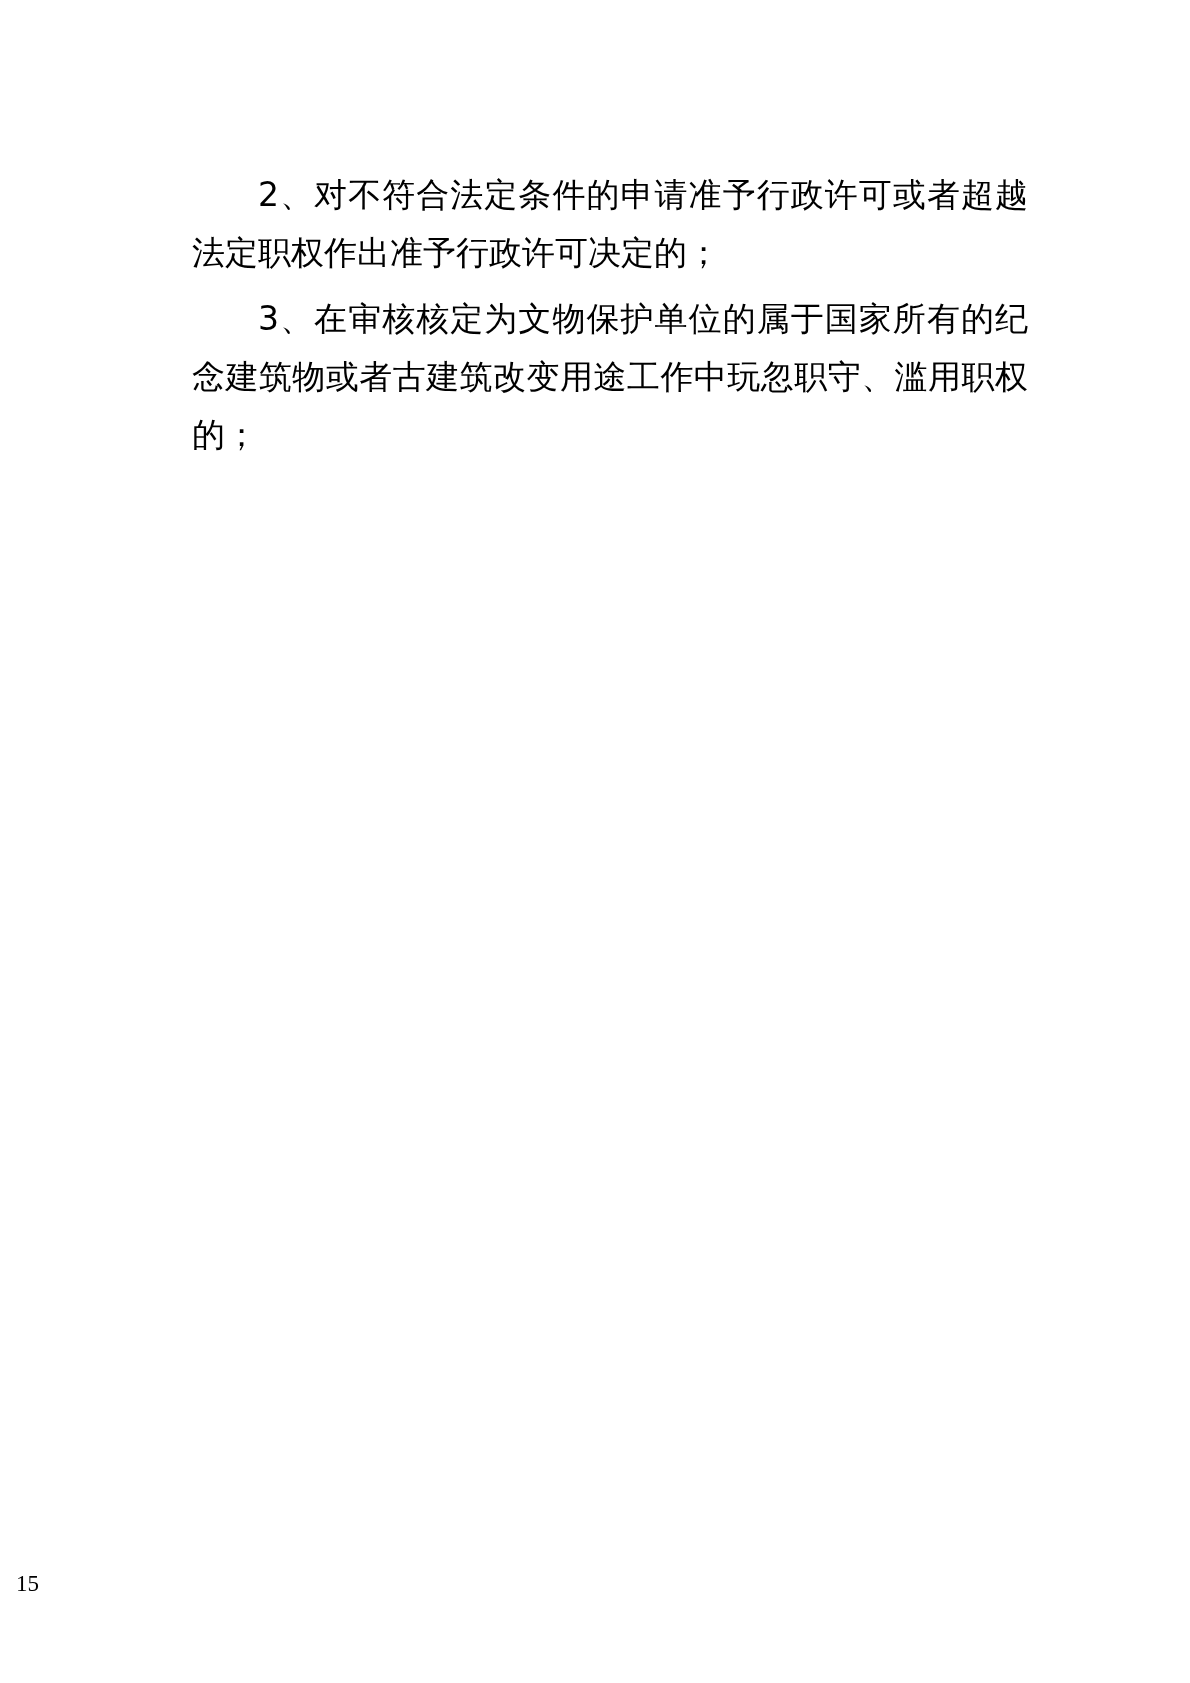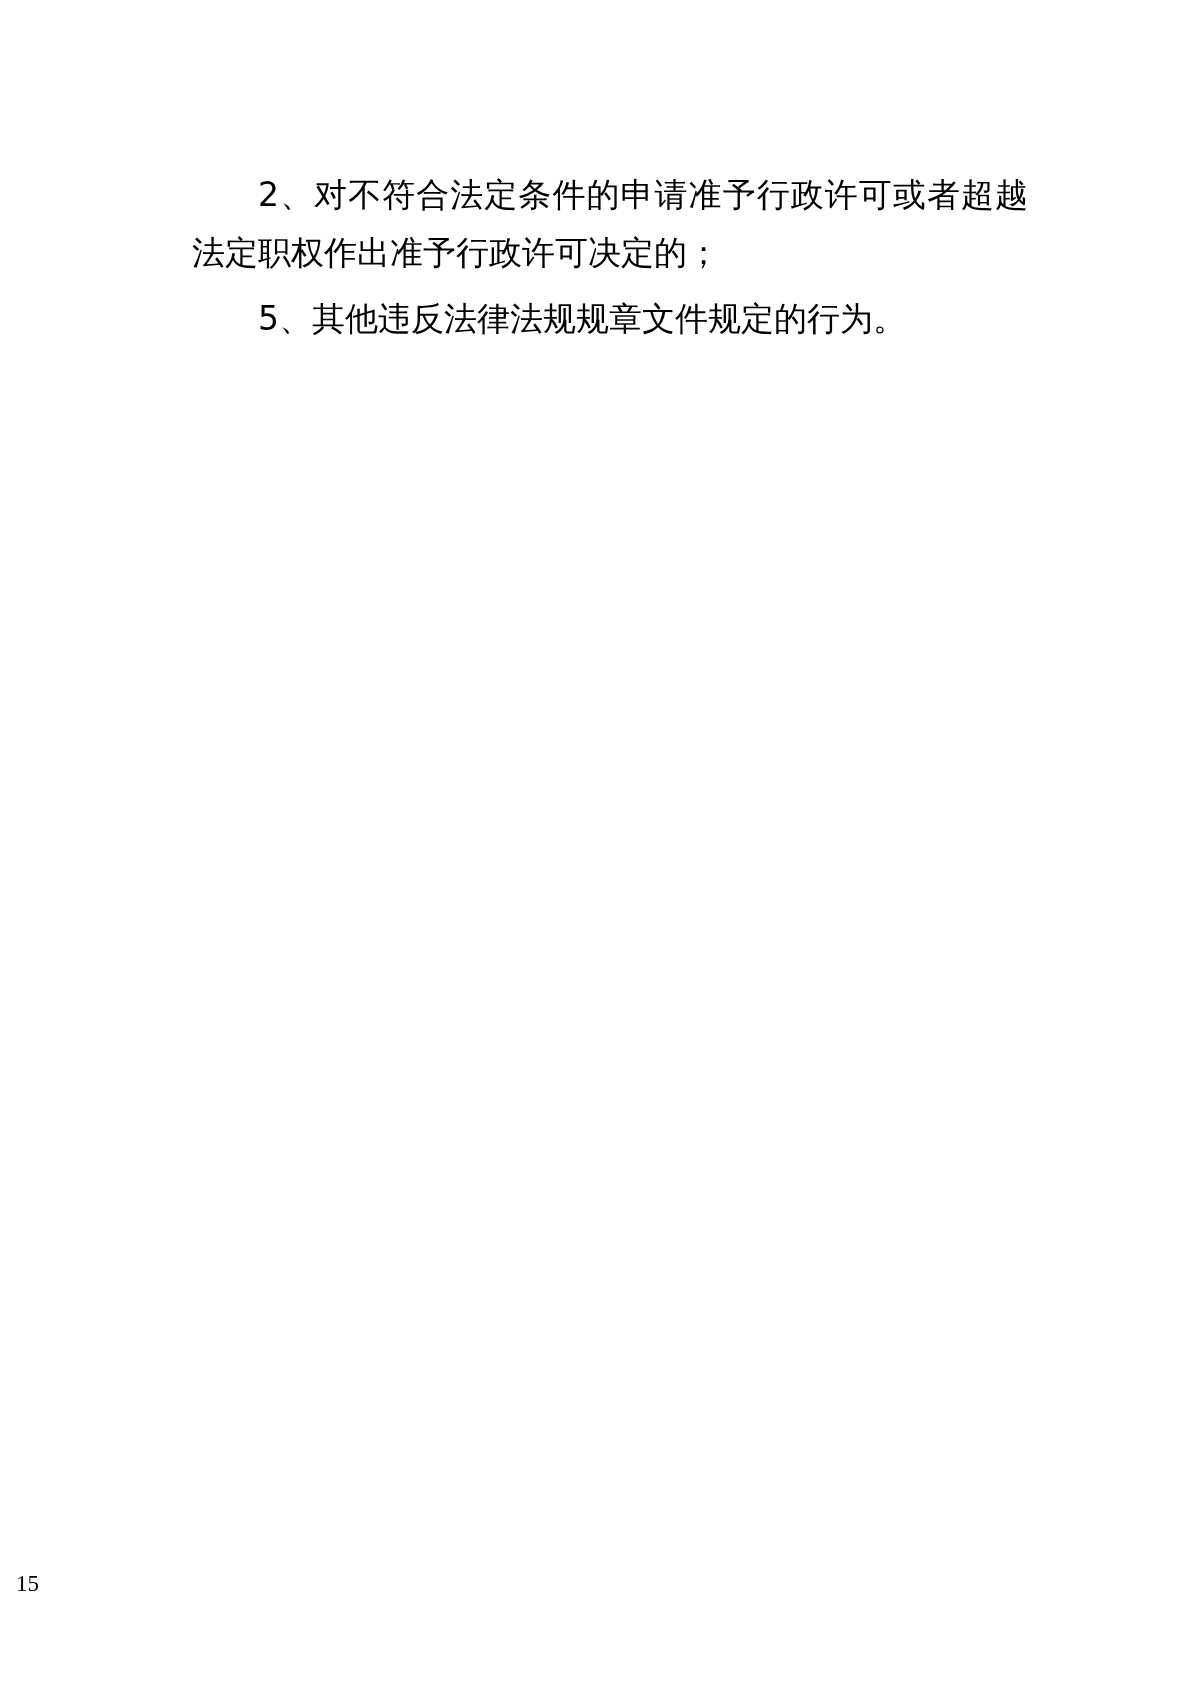--- a/index.html
+++ b/index.html
@@ -53,20 +53,20 @@
     line-height: 1;
   }
 </style>
 </head>
 <body>
 
 <div class="page">
 
   <div class="doc-body">
     <p>2、对不符合法定条件的申请准予行政许可或者超越法定职权作出准予行政许可决定的；</p>
-    <p>5、其他违反法律法规规章文件规定的行为。</p>
+    <p>3、在审核核定为文物保护单位的属于国家所有的纪念建筑物或者古建筑改变用途工作中玩忽职守、滥用职权的；</p>
   </div>
 
   <div class="footer">
     <span class="page-number">15</span>
   </div>
 
 </div>
 
 </body></html>

